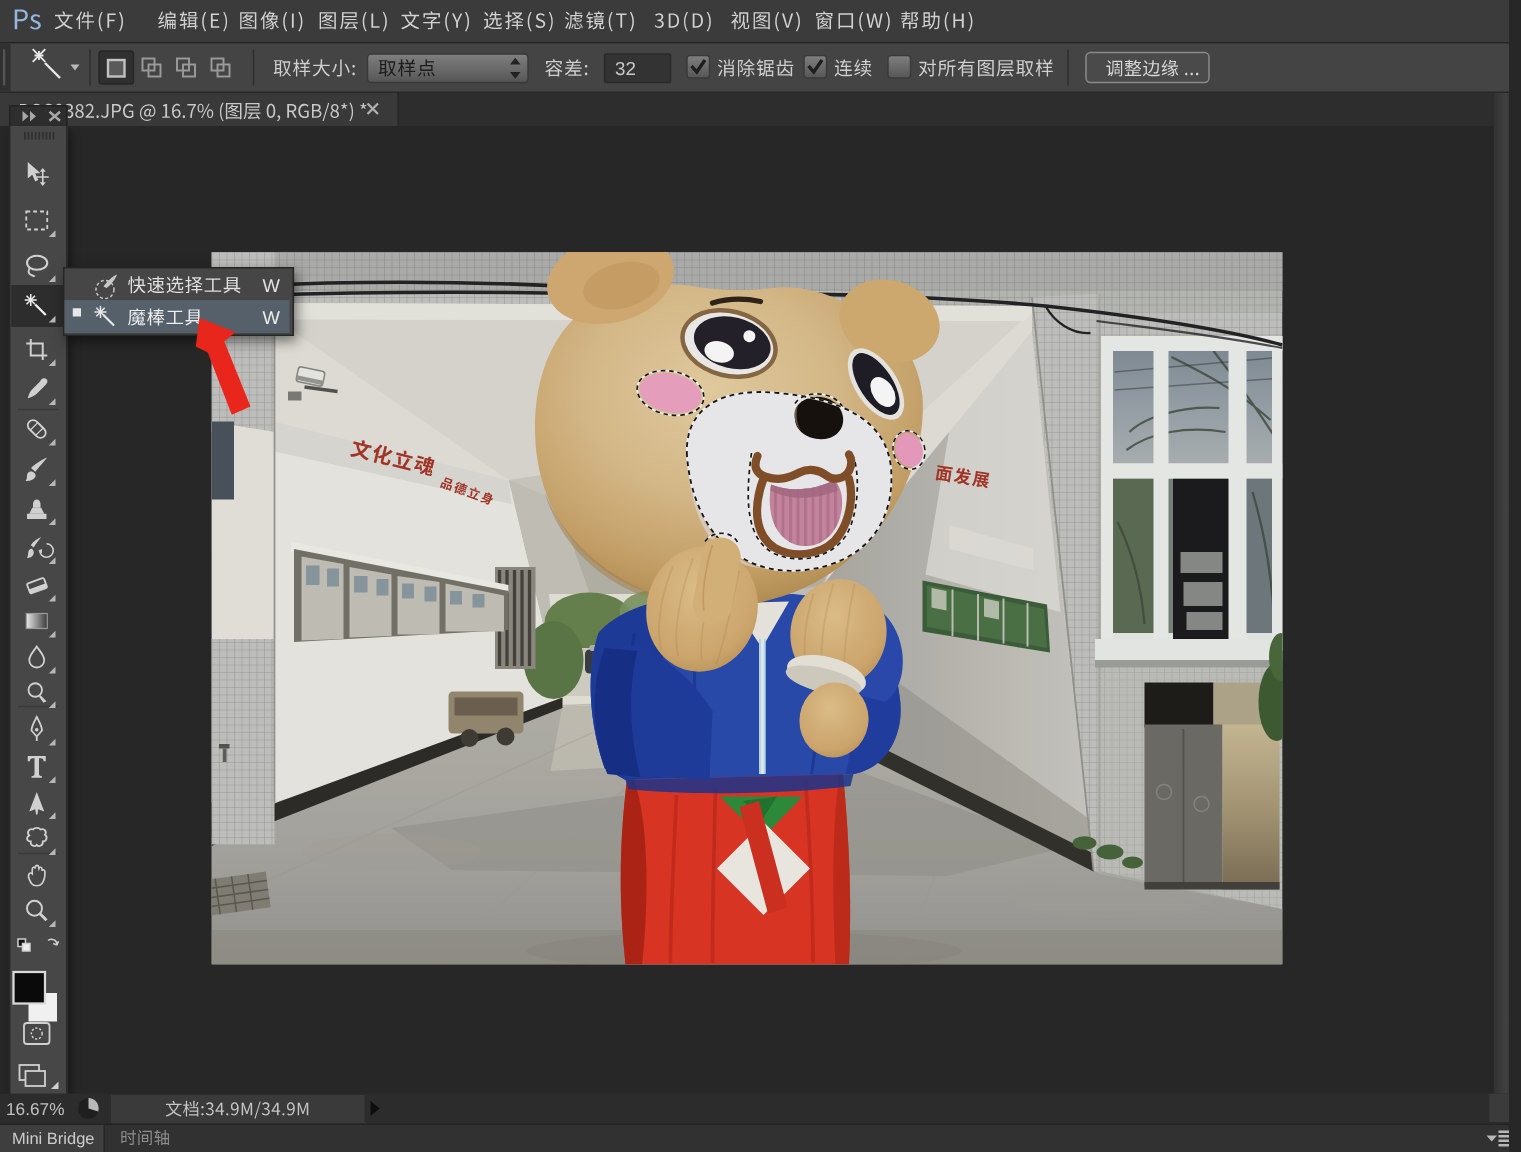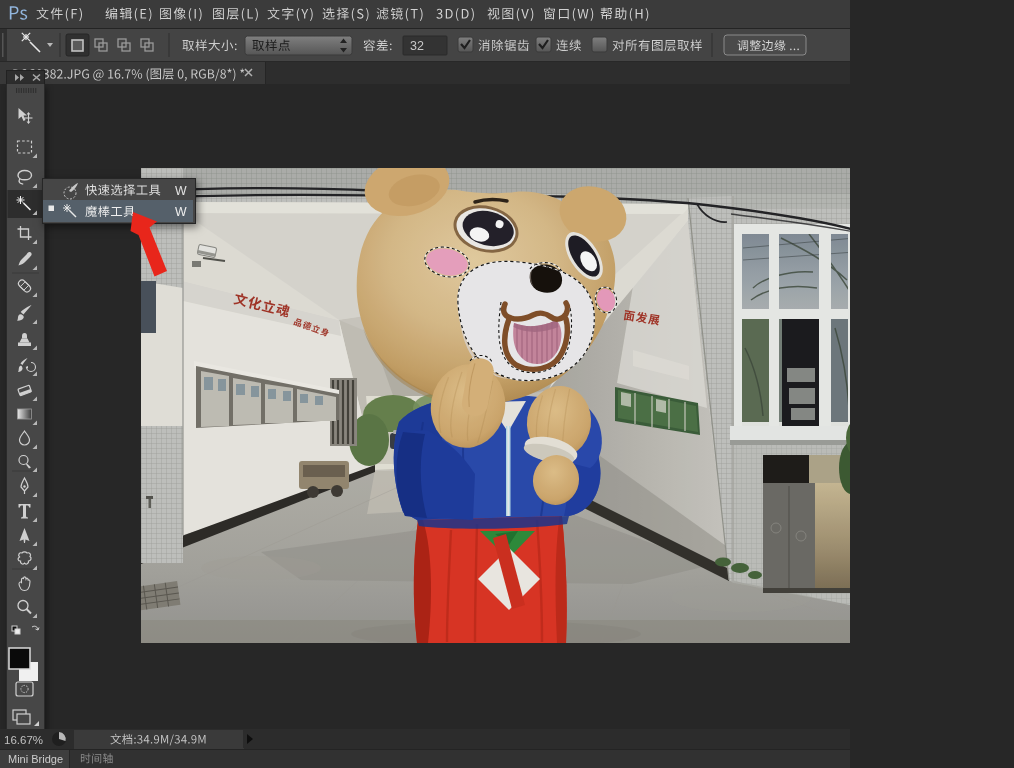--- a/index.html
+++ b/index.html
@@ -1,14 +1,14 @@
 <!DOCTYPE html>
 <html><head><meta charset="utf-8"><style>
 html,body{margin:0;padding:0;background:#272727;}
-#app{position:relative;width:850px;height:768px;overflow:hidden;font-family:"Liberation Sans",sans-serif;background:#272727;}
+#app{position:relative;width:1006px;height:768px;overflow:hidden;font-family:"Liberation Sans",sans-serif;background:#272727;}
 .abs{position:absolute;}
 </style></head><body>
 <div id="app">
 
 <div class="abs" style="left:0;top:0;width:1014px;height:28px;background:#3b3b3b;border-bottom:1px solid #242424;"></div>
 <svg class="abs" style="left:0;top:0;" width="1014" height="28">
 <path transform="translate(8,19.5)" d="M1.8 0.0H3.5V-5.3H5.7C8.5 -5.3 10.5 -6.5 10.5 -9.3C10.5 -12.2 8.5 -13.2 5.6 -13.2H1.8ZM3.5 -6.6V-11.8H5.4C7.7 -11.8 8.9 -11.2 8.9 -9.3C8.9 -7.4 7.8 -6.6 5.4 -6.6Z M15.6 0.2C17.9 0.2 19.2 -1.1 19.2 -2.7C19.2 -4.5 17.6 -5.1 16.2 -5.6C15.1 -6.0 14.1 -6.4 14.1 -7.3C14.1 -8.1 14.7 -8.7 15.9 -8.7C16.8 -8.7 17.4 -8.4 18.1 -7.9L18.9 -8.9C18.2 -9.5 17.1 -10.0 15.9 -10.0C13.7 -10.0 12.5 -8.8 12.5 -7.3C12.5 -5.6 14.0 -4.9 15.4 -4.4C16.4 -4.0 17.6 -3.6 17.6 -2.6C17.6 -1.7 17.0 -1.0 15.7 -1.0C14.5 -1.0 13.6 -1.5 12.8 -2.2L12.0 -1.1C12.9 -0.3 14.2 0.2 15.6 0.2Z" fill="#93b7df"></path>
 <path transform="translate(36,18.5)" d="M5.5 -10.7C5.9 -10.1 6.3 -9.2 6.5 -8.7L7.5 -9.0C7.4 -9.5 6.9 -10.4 6.5 -11.0ZM0.7 -8.6V-7.7H2.7C3.4 -5.7 4.5 -4.0 5.8 -2.6C4.4 -1.4 2.6 -0.5 0.5 0.1C0.7 0.3 1.0 0.8 1.1 1.0C3.2 0.3 5.1 -0.6 6.5 -1.9C8.0 -0.6 9.8 0.4 11.9 0.9C12.1 0.7 12.3 0.3 12.6 0.1C10.5 -0.5 8.7 -1.4 7.3 -2.6C8.6 -4.0 9.6 -5.6 10.3 -7.7H12.4V-8.6ZM6.6 -3.3C5.3 -4.5 4.4 -6.0 3.7 -7.7H9.2C8.6 -5.9 7.7 -4.5 6.6 -3.3Z M18.4 -4.4V-3.5H22.2V1.0H23.1V-3.5H26.7V-4.4H23.1V-7.3H26.1V-8.3H23.1V-10.8H22.2V-8.3H20.4C20.6 -8.8 20.7 -9.5 20.9 -10.1L19.9 -10.3C19.6 -8.6 19.1 -6.9 18.3 -5.8C18.6 -5.7 19.0 -5.5 19.1 -5.3C19.5 -5.9 19.8 -6.6 20.1 -7.3H22.2V-4.4ZM17.8 -10.9C17.1 -8.9 15.9 -7.0 14.7 -5.7C14.9 -5.5 15.2 -5.0 15.3 -4.7C15.7 -5.2 16.1 -5.7 16.5 -6.2V1.0H17.4V-7.8C17.9 -8.7 18.3 -9.6 18.7 -10.6Z M31.7 2.5 32.4 2.2C31.3 0.4 30.8 -1.8 30.8 -4.0C30.8 -6.2 31.3 -8.4 32.4 -10.3L31.7 -10.6C30.5 -8.7 29.8 -6.6 29.8 -4.0C29.8 -1.5 30.5 0.6 31.7 2.5Z M35.6 0.0H36.8V-4.3H40.4V-5.3H36.8V-8.5H41.1V-9.5H35.6Z M44.1 2.5C45.3 0.6 46.0 -1.5 46.0 -4.0C46.0 -6.6 45.3 -8.7 44.1 -10.6L43.3 -10.3C44.4 -8.4 45.0 -6.2 45.0 -4.0C45.0 -1.8 44.4 0.4 43.3 2.2Z" fill="#d2d2d2"></path>
 <path transform="translate(105,18.5)" d="M0.5 -0.7 0.8 0.2C1.8 -0.2 3.2 -0.8 4.5 -1.3L4.3 -2.1C2.9 -1.6 1.5 -1.0 0.5 -0.7ZM0.8 -5.5C1.0 -5.6 1.3 -5.7 2.7 -5.8C2.2 -5.0 1.7 -4.4 1.5 -4.1C1.1 -3.6 0.9 -3.3 0.6 -3.2C0.7 -3.0 0.8 -2.5 0.9 -2.4C1.1 -2.5 1.5 -2.7 4.4 -3.3C4.4 -3.5 4.3 -3.9 4.3 -4.1L2.2 -3.7C3.1 -4.9 4.0 -6.3 4.7 -7.8L3.9 -8.2C3.7 -7.7 3.4 -7.2 3.2 -6.7L1.7 -6.6C2.5 -7.7 3.2 -9.2 3.7 -10.6L2.8 -10.9C2.3 -9.3 1.5 -7.6 1.2 -7.2C0.9 -6.8 0.7 -6.4 0.5 -6.4C0.6 -6.1 0.7 -5.7 0.8 -5.5ZM8.1 -4.5V-2.6H7.0V-4.5ZM8.8 -4.5H9.7V-2.6H8.8ZM6.3 -5.4V0.9H7.0V-1.9H8.1V0.6H8.8V-1.9H9.7V0.6H10.4V-1.9H11.3V0.1C11.3 0.2 11.3 0.2 11.2 0.2C11.1 0.2 10.9 0.2 10.6 0.2C10.7 0.4 10.8 0.7 10.8 0.9C11.3 0.9 11.6 0.9 11.8 0.8C12.0 0.7 12.1 0.5 12.1 0.1V-5.4L11.3 -5.4ZM10.4 -4.5H11.3V-2.6H10.4ZM7.9 -10.7C8.1 -10.4 8.3 -9.9 8.4 -9.5H5.4V-6.7C5.4 -4.7 5.3 -1.8 4.1 0.3C4.3 0.4 4.7 0.7 4.8 0.8C6.0 -1.3 6.3 -4.4 6.3 -6.5H12.0V-9.5H9.5C9.3 -9.9 9.1 -10.5 8.8 -11.0ZM6.3 -8.7H11.0V-7.3H6.3Z M21.5 -9.8H24.9V-8.4H21.5ZM20.6 -10.5V-7.7H25.9V-10.5ZM15.4 -4.3C15.5 -4.4 15.8 -4.5 16.3 -4.5H17.5V-2.6L14.8 -2.2L15.0 -1.2L17.5 -1.7V1.0H18.4V-1.9L19.9 -2.2L19.8 -3.0L18.4 -2.8V-4.5H19.6V-5.4H18.4V-7.4H17.5V-5.4H16.2C16.6 -6.3 17.0 -7.3 17.3 -8.4H19.7V-9.4H17.5C17.6 -9.8 17.7 -10.3 17.8 -10.7L16.8 -10.9C16.8 -10.4 16.7 -9.9 16.6 -9.4H14.9V-8.4H16.3C16.1 -7.4 15.8 -6.6 15.7 -6.2C15.4 -5.7 15.3 -5.2 15.1 -5.2C15.2 -4.9 15.3 -4.5 15.4 -4.3ZM24.9 -6.1V-5.0H21.6V-6.1ZM19.5 -1.0 19.7 -0.1 24.9 -0.5V1.0H25.8V-0.6L26.8 -0.7L26.8 -1.5L25.8 -1.4V-6.1H26.7V-7.0H19.8V-6.1H20.7V-1.1ZM24.9 -4.3V-3.1H21.6V-4.3ZM24.9 -2.4V-1.4L21.6 -1.1V-2.4Z M31.7 2.5 32.4 2.2C31.3 0.4 30.8 -1.8 30.8 -4.0C30.8 -6.2 31.3 -8.4 32.4 -10.3L31.7 -10.6C30.5 -8.7 29.8 -6.6 29.8 -4.0C29.8 -1.5 30.5 0.6 31.7 2.5Z M35.6 0.0H41.2V-1.0H36.8V-4.5H40.4V-5.5H36.8V-8.5H41.1V-9.5H35.6Z M44.5 2.5C45.7 0.6 46.4 -1.5 46.4 -4.0C46.4 -6.6 45.7 -8.7 44.5 -10.6L43.8 -10.3C44.9 -8.4 45.5 -6.2 45.5 -4.0C45.5 -1.8 44.9 0.4 43.8 2.2Z" fill="#d2d2d2"></path>
 <path transform="translate(159,18.5)" d="M4.9 -3.6C5.9 -3.4 7.2 -3.0 8.0 -2.6L8.4 -3.2C7.6 -3.6 6.3 -4.0 5.3 -4.2ZM3.6 -2.0C5.4 -1.8 7.6 -1.2 8.9 -0.8L9.3 -1.5C8.0 -1.9 5.8 -2.4 4.0 -2.6ZM1.1 -10.3V1.0H2.0V0.5H10.9V1.0H11.9V-10.3ZM2.0 -0.4V-9.5H10.9V-0.4ZM5.4 -9.2C4.7 -8.1 3.6 -7.1 2.5 -6.5C2.7 -6.3 3.0 -6.0 3.2 -5.9C3.6 -6.1 4.0 -6.4 4.4 -6.8C4.8 -6.4 5.3 -6.0 5.8 -5.6C4.7 -5.1 3.4 -4.7 2.3 -4.5C2.4 -4.3 2.6 -3.9 2.7 -3.7C4.0 -4.0 5.4 -4.5 6.6 -5.1C7.7 -4.6 8.9 -4.1 10.2 -3.8C10.3 -4.1 10.5 -4.4 10.7 -4.6C9.6 -4.8 8.4 -5.1 7.4 -5.6C8.4 -6.3 9.2 -7.0 9.7 -7.9L9.2 -8.2L9.0 -8.2H5.7C5.9 -8.4 6.0 -8.7 6.2 -8.9ZM4.9 -7.3 5.0 -7.4H8.4C7.9 -6.9 7.3 -6.4 6.6 -6.0C5.9 -6.4 5.3 -6.9 4.9 -7.3Z M20.6 -9.2H23.0C22.7 -8.9 22.5 -8.5 22.2 -8.2H19.8C20.1 -8.5 20.4 -8.9 20.6 -9.2ZM20.6 -10.9C20.1 -9.8 19.1 -8.4 17.6 -7.4C17.8 -7.3 18.1 -7.0 18.3 -6.8C18.5 -7.0 18.7 -7.2 19.0 -7.4V-5.4H21.0C20.3 -4.8 19.4 -4.3 18.0 -3.8C18.2 -3.7 18.5 -3.4 18.6 -3.2C19.8 -3.6 20.6 -4.1 21.2 -4.5C21.4 -4.4 21.6 -4.2 21.8 -3.9C20.9 -3.1 19.3 -2.3 18.0 -2.0C18.2 -1.8 18.4 -1.5 18.6 -1.3C19.7 -1.7 21.2 -2.6 22.2 -3.4C22.3 -3.1 22.4 -2.9 22.5 -2.7C21.4 -1.6 19.5 -0.6 17.9 -0.1C18.1 0.0 18.3 0.4 18.5 0.6C19.9 0.1 21.5 -0.8 22.6 -1.8C22.8 -1.0 22.6 -0.3 22.3 -0.0C22.2 0.2 22.0 0.2 21.7 0.2C21.5 0.2 21.2 0.2 20.8 0.2C21.0 0.4 21.1 0.8 21.1 1.0C21.4 1.0 21.7 1.0 21.9 1.0C22.3 1.0 22.7 0.9 23.0 0.6C23.6 0.1 23.8 -1.4 23.3 -2.7L24.0 -3.0C24.4 -1.6 25.2 -0.4 26.3 0.3C26.4 0.1 26.7 -0.3 26.9 -0.4C25.9 -1.0 25.1 -2.1 24.7 -3.4C25.2 -3.6 25.7 -3.9 26.1 -4.2L25.5 -4.8C24.9 -4.4 23.9 -3.8 23.1 -3.4C22.8 -4.0 22.4 -4.6 21.8 -5.0L22.1 -5.4H26.0V-8.2H23.2C23.6 -8.6 24.0 -9.1 24.2 -9.6L23.7 -10.0L23.5 -10.0H21.1L21.6 -10.7ZM19.8 -7.4H22.1C22.1 -7.0 21.9 -6.6 21.6 -6.1H19.8ZM22.9 -7.4H25.1V-6.1H22.6C22.8 -6.6 22.9 -7.0 22.9 -7.4ZM17.7 -10.9C17.0 -8.9 15.9 -7.0 14.7 -5.7C14.9 -5.5 15.1 -5.0 15.2 -4.7C15.6 -5.1 16.0 -5.6 16.4 -6.1V1.0H17.3V-7.6C17.8 -8.6 18.3 -9.6 18.6 -10.6Z M31.7 2.5 32.4 2.2C31.3 0.4 30.8 -1.8 30.8 -4.0C30.8 -6.2 31.3 -8.4 32.4 -10.3L31.7 -10.6C30.5 -8.7 29.8 -6.6 29.8 -4.0C29.8 -1.5 30.5 0.6 31.7 2.5Z M35.6 0.0H36.8V-9.5H35.6Z M40.7 2.5C41.9 0.6 42.6 -1.5 42.6 -4.0C42.6 -6.6 41.9 -8.7 40.7 -10.6L39.9 -10.3C41.1 -8.4 41.6 -6.2 41.6 -4.0C41.6 -1.8 41.1 0.4 39.9 2.2Z" fill="#d2d2d2"></path>

